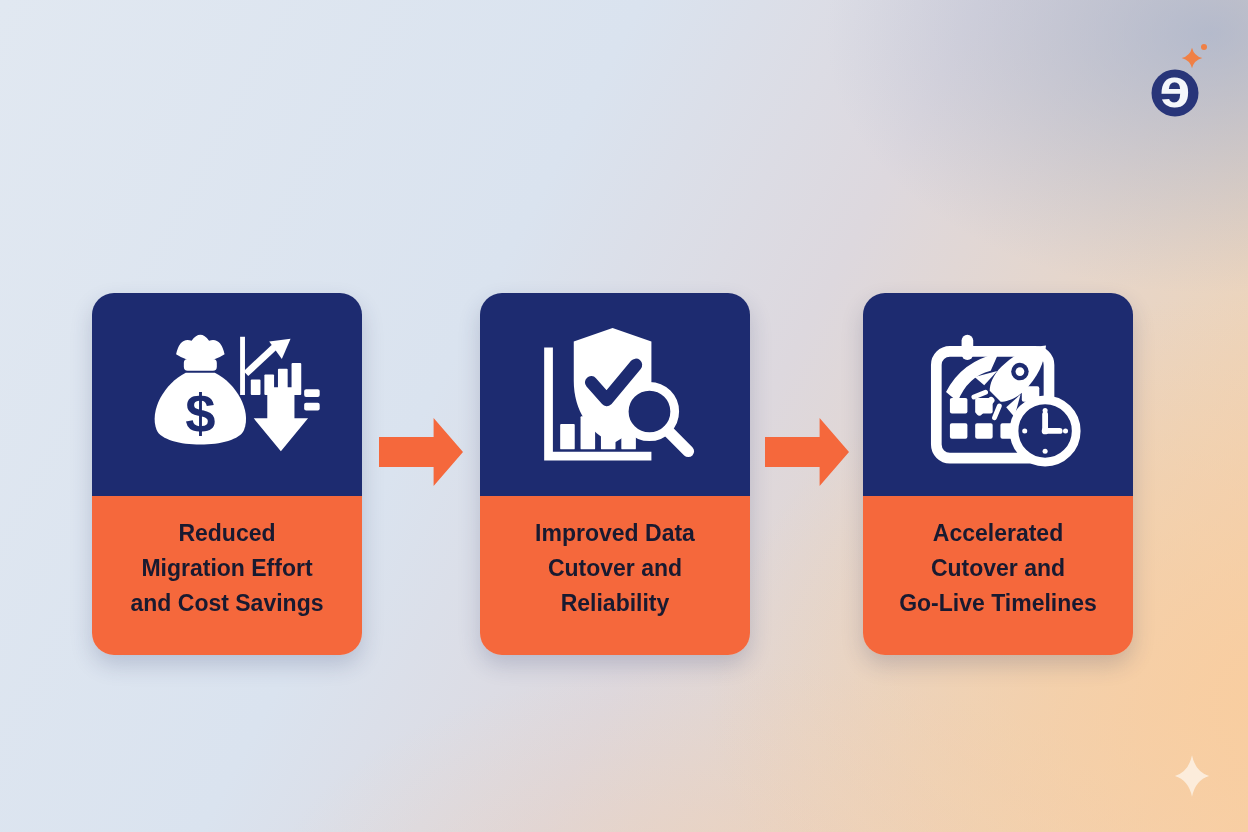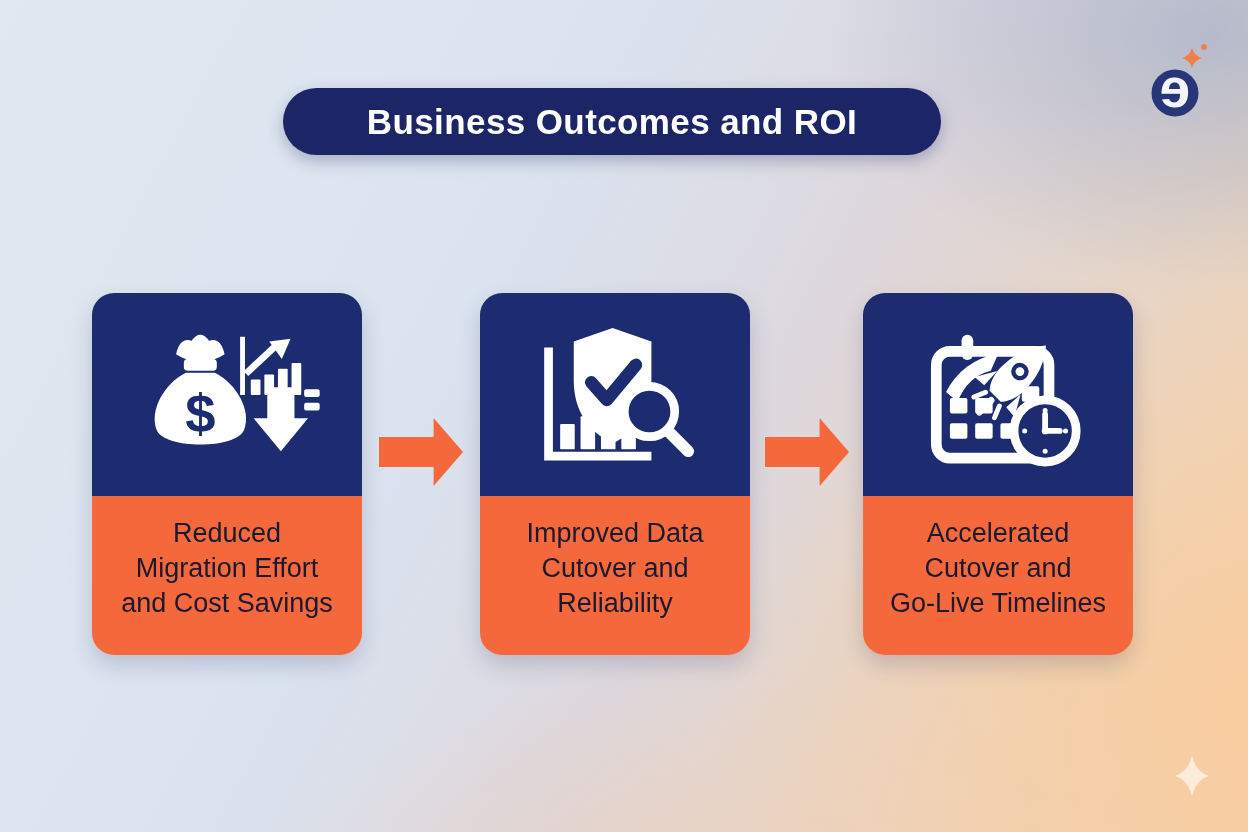--- a/index.html
+++ b/index.html
@@ -37,41 +37,38 @@
   .card-1{ left:92px; } .card-2{ left:480px; } .card-3{ left:863px; }
   .card-top{
     height:203px; background:#1d2b70; border-radius:22px 22px 0 0;
     display:flex; align-items:center; justify-content:center;
   }
   .card-bottom{
     height:159px; background:#f5683c; border-radius:0 0 22px 22px;
     display:flex; align-items:center; justify-content:center; padding:0 10px 14px;
   }
   .card-label{
-    color:#191a30; font-size:27px; line-height:35px; font-weight:400;
+    color:#191a30; font-size:23px; line-height:35px; font-weight:700;
     text-align:center; white-space:pre-line;
   }
 
   .flow-arrow{
     position:absolute; top:418px; width:84px; height:68px; background:#f5683c;
     clip-path:polygon(0 28%, 65% 28%, 65% 0, 100% 50%, 65% 100%, 65% 72%, 0 72%);
     filter:drop-shadow(0 3px 4px rgba(120,60,20,.25));
   }
   .arrow-1{ left:379px; } .arrow-2{ left:765px; }
 
   svg text{ font-family:"Liberation Sans", sans-serif; }
 </style>
 </head>
 <body>
 
 <div class="stage">
 
-  <header class="title-banner">
-    <h1>Business Outcomes and ROI</h1>
-  </header>
 
   <div class="logo">
     <svg width="90" height="100" viewBox="0 0 90 100">
       <circle cx="42" cy="63" r="23.5" fill="#283579"></circle>
       <g transform="translate(42,0)">
         <text transform="scale(-1,1)" x="0" y="77" text-anchor="middle" font-size="55" font-weight="700" fill="#f4f6fb">e</text>
       </g>
       <path transform="translate(59,28) scale(1.15)" d="M0,-9 Q1.8,-1.8 9,0 Q1.8,1.8 0,9 Q-1.8,1.8 -9,0 Q-1.8,-1.8 0,-9 Z" fill="#f08045"></path>
       <circle cx="71" cy="17" r="3" fill="#f08045"></circle>
     </svg>

